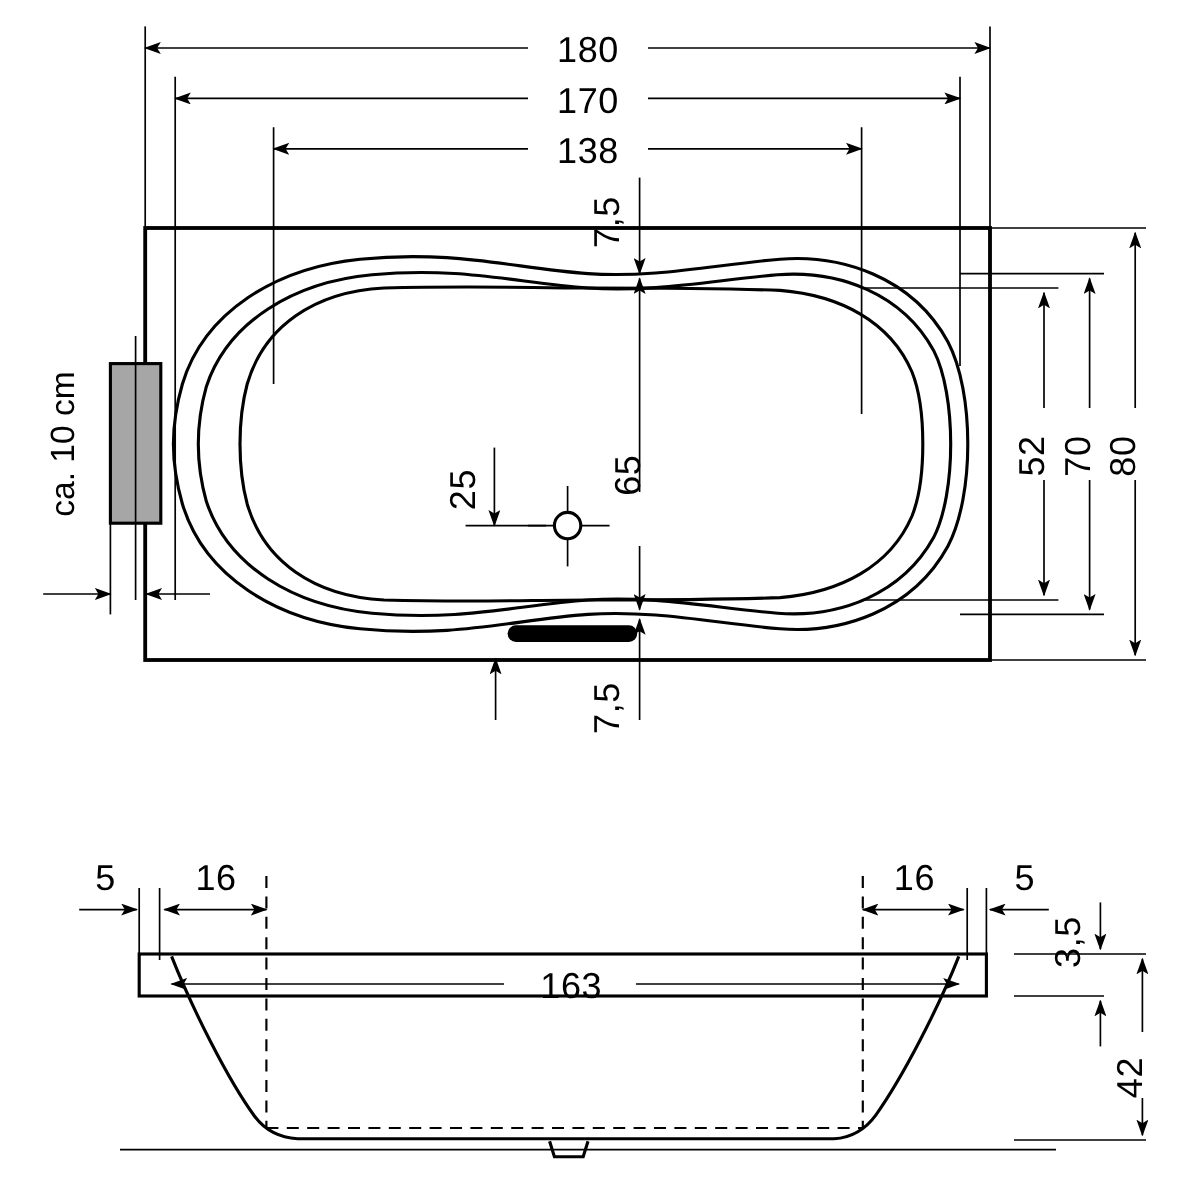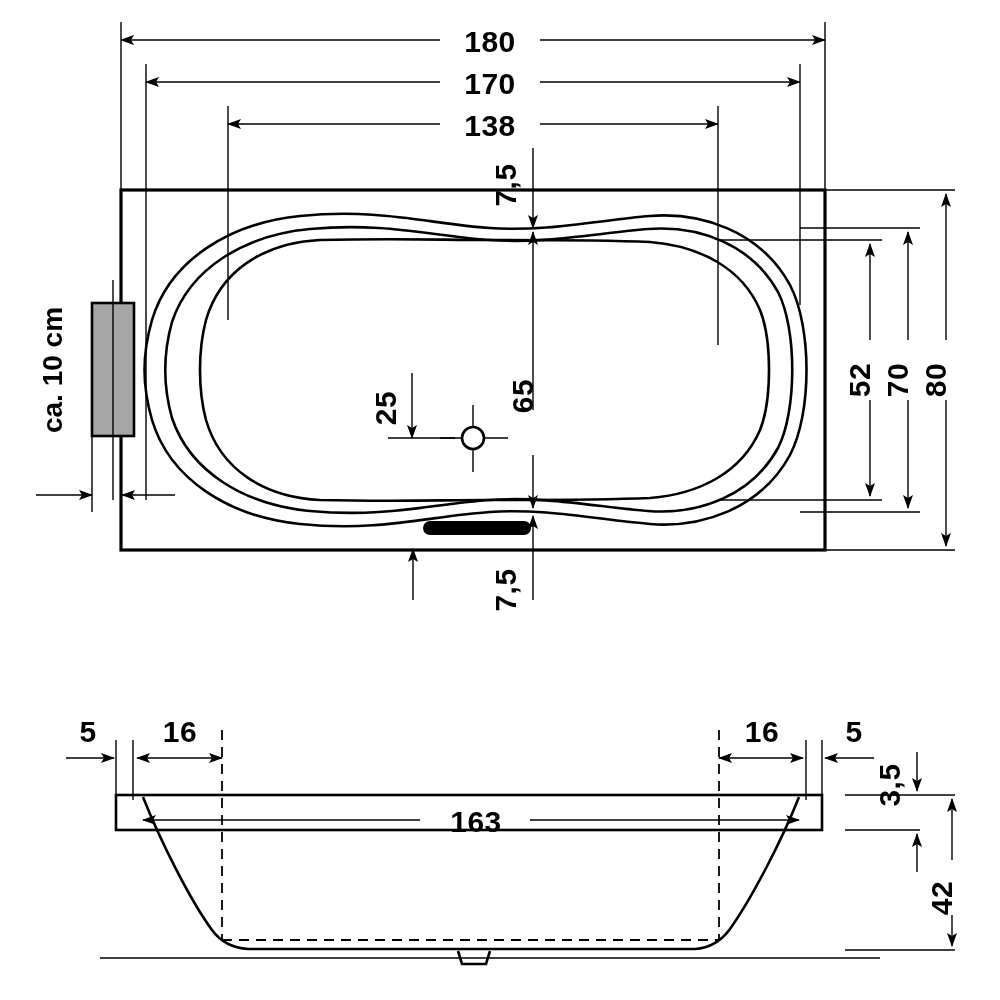--- a/index.html
+++ b/index.html
@@ -11,21 +11,20 @@
     width: 1000px;
     height: 1000px;
     font-family: "Liberation Sans", sans-serif;
     overflow: hidden;
   }
   #drawing {
     position: absolute;
     top: 0; left: 0;
     width: 1000px;
     height: 972px;
-    font-weight: bold;
   }
   svg { display: block; }
   .dim-text {
     font-family: "Liberation Sans", sans-serif;
     font-size: 30px;
     fill: #000000;
     letter-spacing: 0.5px;
   }
   .dim-text-lbl {
     font-family: "Liberation Sans", sans-serif;

